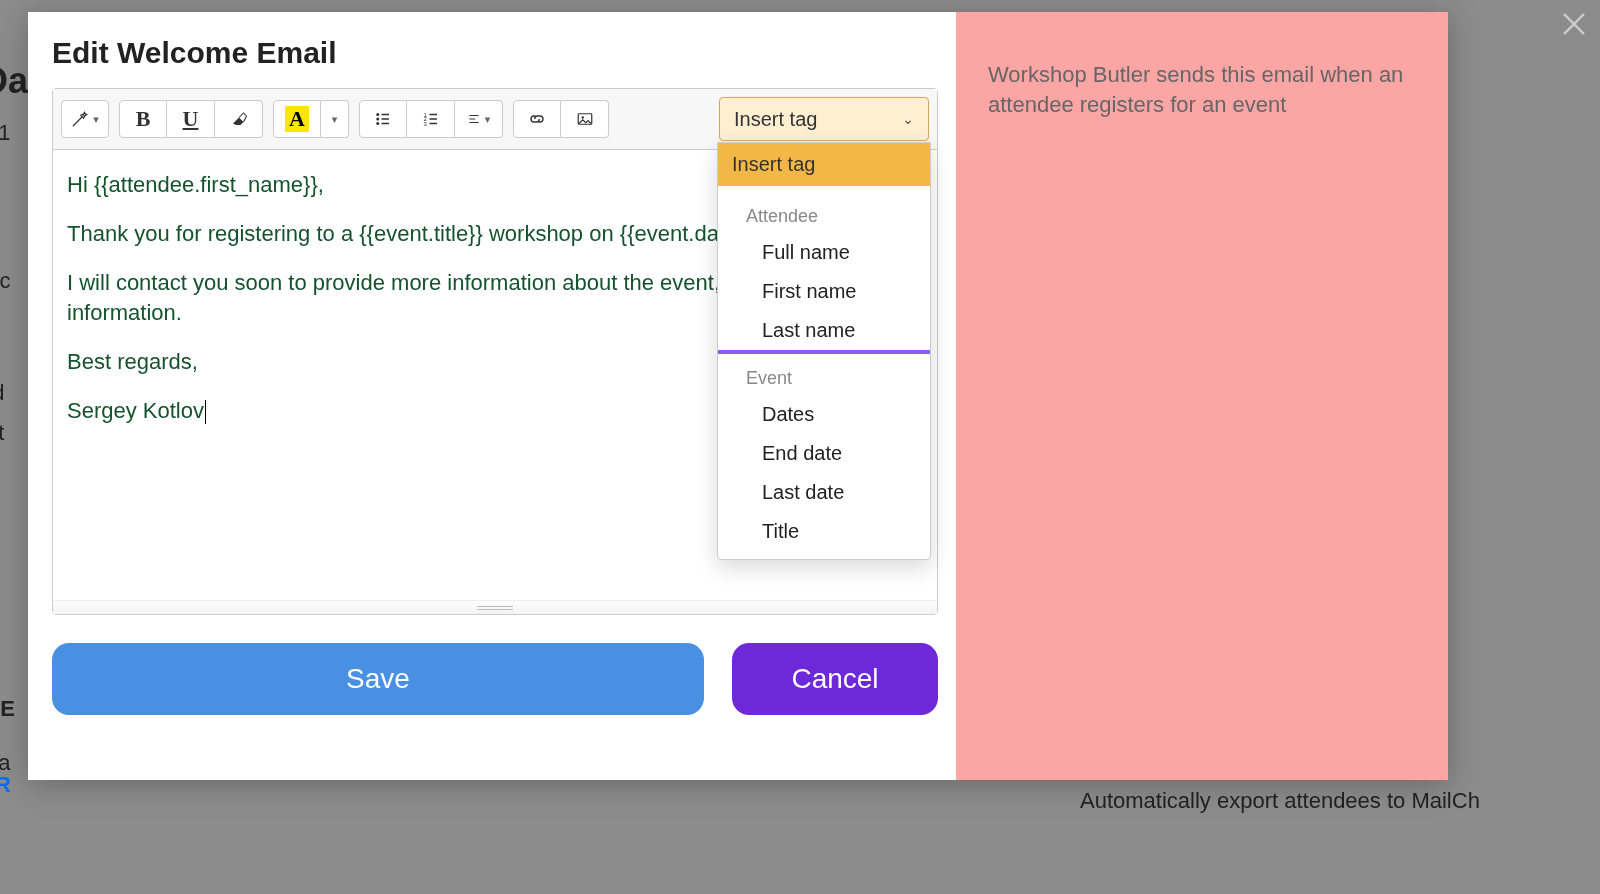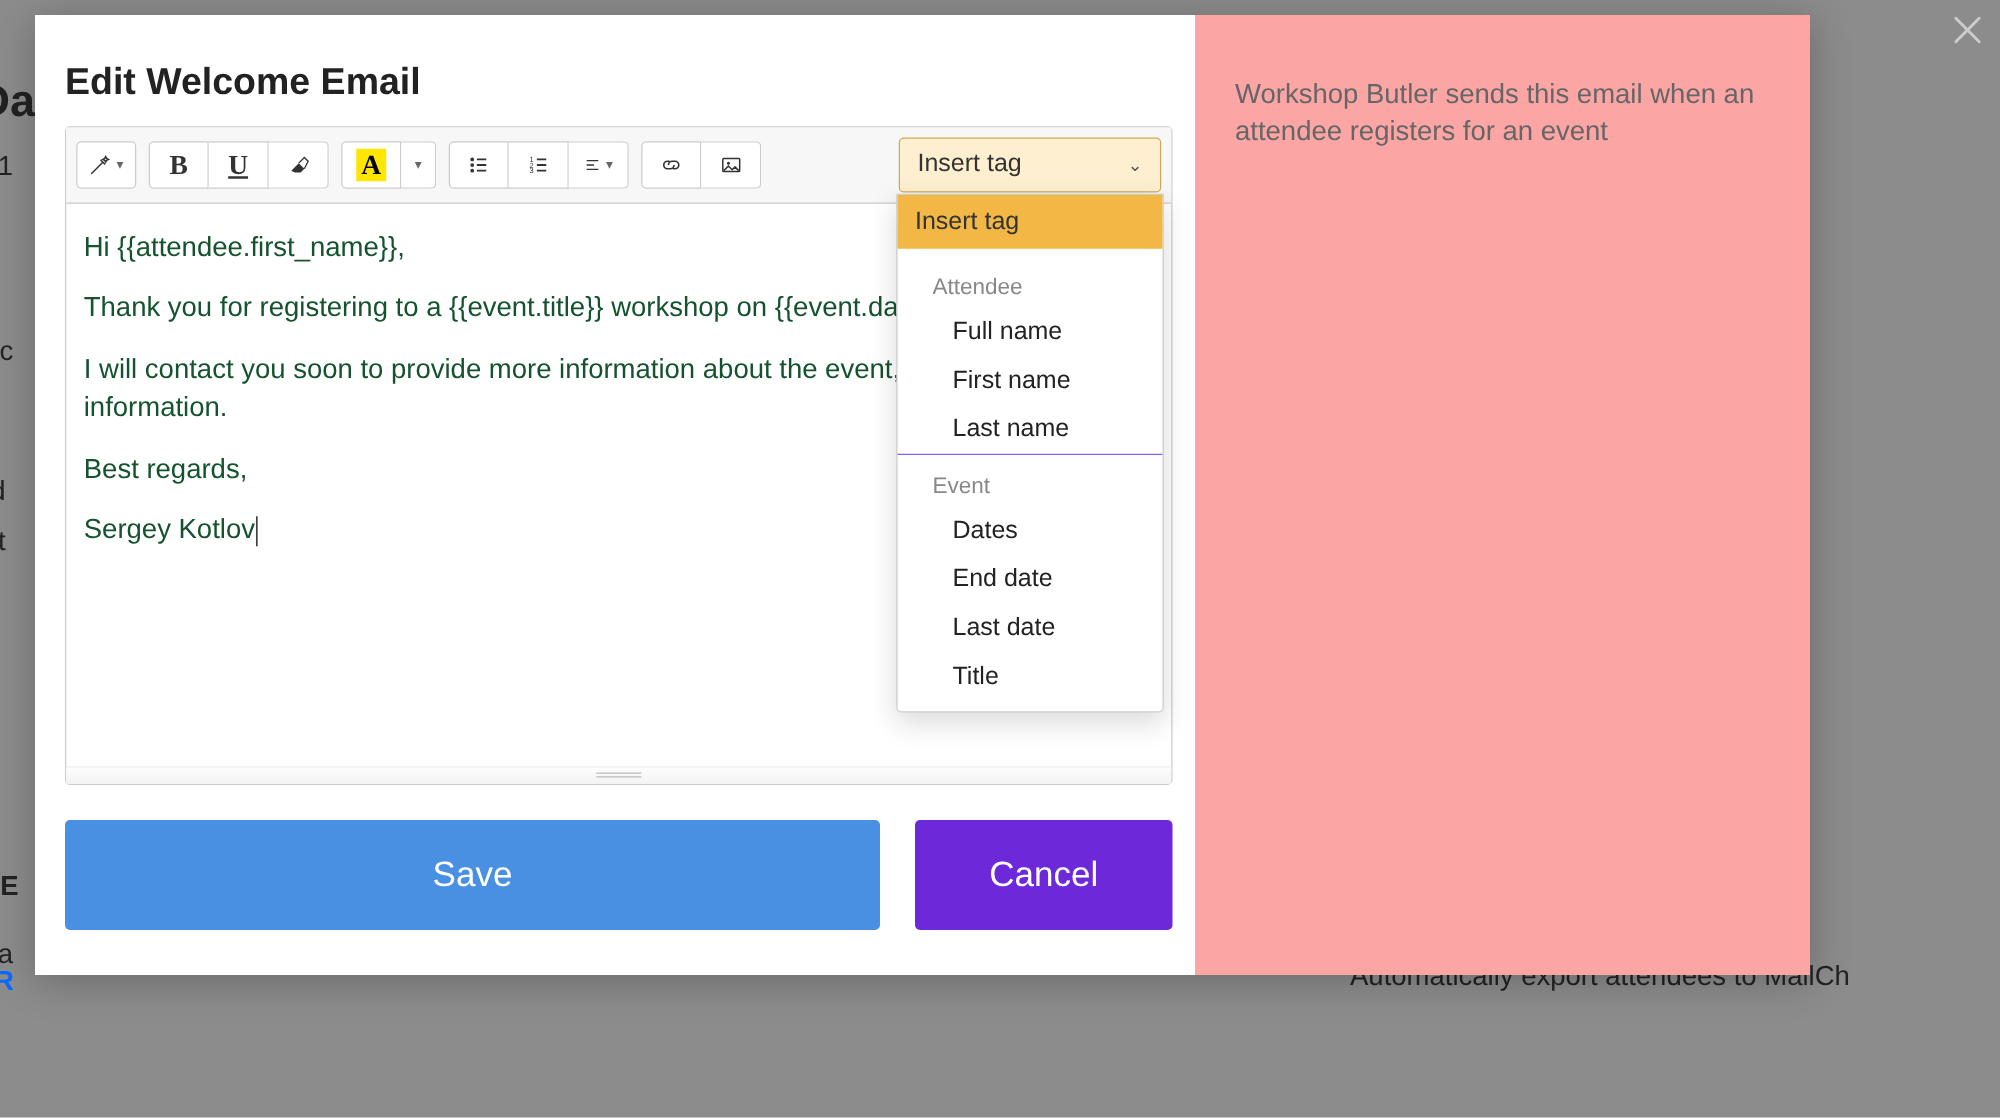--- a/index.html
+++ b/index.html
@@ -14,36 +14,35 @@
   .backdrop .bg-text { position: absolute; white-space: nowrap; }
   .bt1 { left: -18px; top: 60px; font-size: 36px; font-weight: 600; }
   .bt2 { left: -14px; top: 120px; }
   .bt3 { left: -20px; top: 268px; }
   .bt4 { left: -20px; top: 380px; }
   .bt5 { left: -20px; top: 420px; }
   .bt6 { left: -12px; top: 660px; }
   .bt7 { left: -12px; top: 696px; font-weight: 600; }
   .bt8 { left: -14px; top: 750px; }
   .bt9 { left: -22px; top: 772px; color: #0a6bff; font-weight: 600; }
-  .bt10 { left: 1080px; top: 768px; font-size: 22px; }
+  .bt10 { left: 1080px; top: 788px; font-size: 22px; }
 
   .modal {
     position: absolute;
     left: 28px; top: 12px;
     width: 1420px; height: 768px;
     background: #fff;
     display: flex;
     box-shadow: 0 4px 30px rgba(0,0,0,0.25);
   }
   .modal-left {
     width: 928px;
     padding: 24px 18px 24px 24px;
     display: flex;
     flex-direction: column;
-    justify-content: center;
   }
   .modal-right {
     flex: 1;
     background: #fca5a5;
     padding: 48px 36px 24px 32px;
     color: #666;
     font-size: 22px;
     line-height: 1.35;
   }
   .modal-title {
@@ -129,21 +128,21 @@
   .dd-active {
     background: #f3b746;
     color: #333;
     padding: 10px 14px;
     font-size: 20px;
   }
   .dd-section-label {
     color: #888;
     font-size: 18px;
     padding: 14px 28px 6px 28px;
-    border-top: 1px solid #8b5cf6;
+    border-top: 4px solid #8b5cf6;
   }
   .dd-section-label.first { border-top: none; margin-top: 6px; }
   .dd-item {
     padding: 8px 28px 8px 44px;
     font-size: 20px;
     color: #222;
     cursor: pointer;
   }
 
   .editor-body {
@@ -175,23 +174,23 @@
     border-top: 1px solid #bbb;
     border-bottom: 1px solid #bbb;
   }
 
   .btn-row {
     display: flex;
     gap: 28px;
     margin-top: 28px;
   }
   .btn {
-    height: 88px;
+    height: 72px;
     border: none;
-    border-radius: 4px;
+    border-radius: 17px;
     font-size: 28px;
     color: #fff;
     cursor: pointer;
   }
   .btn-save { flex: 1; background: #4a90e2; }
   .btn-cancel { width: 206px; background: #6d28d9; }
 
   .close-x {
     position: absolute;
     right: 12px; top: 10px;

